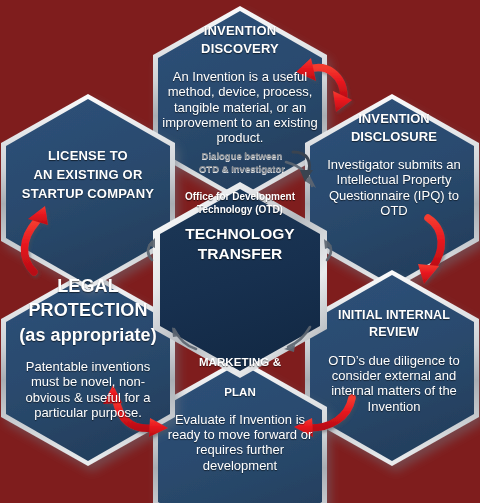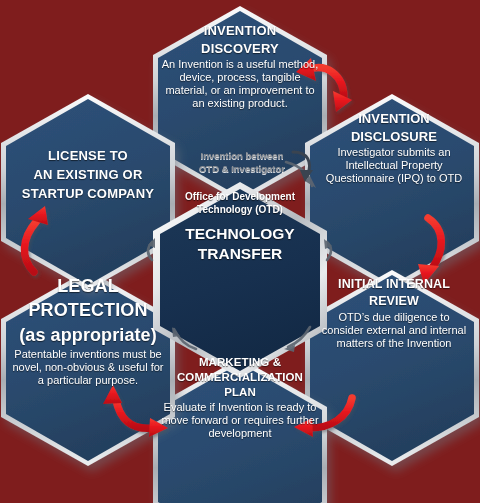--- a/index.html
+++ b/index.html
@@ -37,37 +37,37 @@
     pointer-events: auto;
   }
   .hexlabel .ttl {
     display: block;
     font-weight: bold;
     font-size: 12.5px;
     letter-spacing: 0.1px;
   }
   .hexlabel .bdy {
     display: block;
-    font-size: 11px;
-    margin-top: 1px;
+    font-size: 13px;
+    margin-top: 12px;
   }
   
   #t-discovery  { left:158px; top:22px;  width:164px; }
   #t-disclosure { left:318px; top:110px; width:152px; }
   #t-review     { left:318px; top:276px; width:152px; }
   #t-marketing  { left:160px; top:355px; width:160px; }
   #t-legal      { left:12px;  top:274px; width:152px; }
   #t-license    { left:12px;  top:125px; width:152px;margin-top:22px; }
 
   #t-license .ttl, #t-discovery .ttl { letter-spacing: 0.2px; }
   #t-license .ttl { font-size: 13px; line-height: 1.45; }
 
   #t-discovery .ttl { font-size: 13px; line-height: 1.35; }
   #t-disclosure .ttl { font-size: 13px; line-height: 1.35; }
-  #t-review .ttl { font-size: 12.5px; line-height: 1.35; }
+  #t-review .ttl { font-size: 12.5px; line-height: 1.35; margin-top: 31px; }
   #t-legal .ttl { font-size: 18px; line-height: 1.35; }
   #t-marketing .ttl { font-size: 11.5px; line-height: 1.3; }
 
   
   #t-center {
     position: absolute;
     left: 172px;
     top: 190px;
     width: 136px;
     text-align: center;
@@ -263,21 +263,21 @@
     <span class="ttl">
       <span>INITIAL INTERNAL</span><br>
       <span>REVIEW</span>
     </span>
     <span class="bdy">OTD’s due diligence to consider external and internal matters of the Invention</span>
   </div>
 
   <div class="hexlabel" id="t-marketing">
     <span class="ttl">
       <span>MARKETING &amp;</span><br>
-      <span>COMMERCIALIZATION</span><br>
+      <br>
       <span>PLAN</span>
     </span>
     <span class="bdy">Evaluate if Invention is ready to move forward or requires further development</span>
   </div>
 
   <div class="hexlabel" id="t-legal">
     <span class="ttl">
       <span>LEGAL PROTECTION</span><br>
       <span>(as appropriate)</span>
     </span>
@@ -286,21 +286,21 @@
 
   <div class="hexlabel" id="t-license">
     <span class="ttl">
       <span>LICENSE TO</span><br>
       <span>AN EXISTING OR</span><br>
       <span>STARTUP COMPANY</span>
     </span>
   </div>
 
   <div id="t-dialogue">
-    <span>Invention between</span><br>
+    <span>Dialogue between</span><br>
     <span>OTD &amp; Investigator</span>
   </div>
 
   <div id="t-center">
     <span class="otd">
       <span>Office for Development</span><br>
       <span>Technology (OTD)</span>
     </span>
     <span class="big">
       <span>TECHNOLOGY</span><br>

